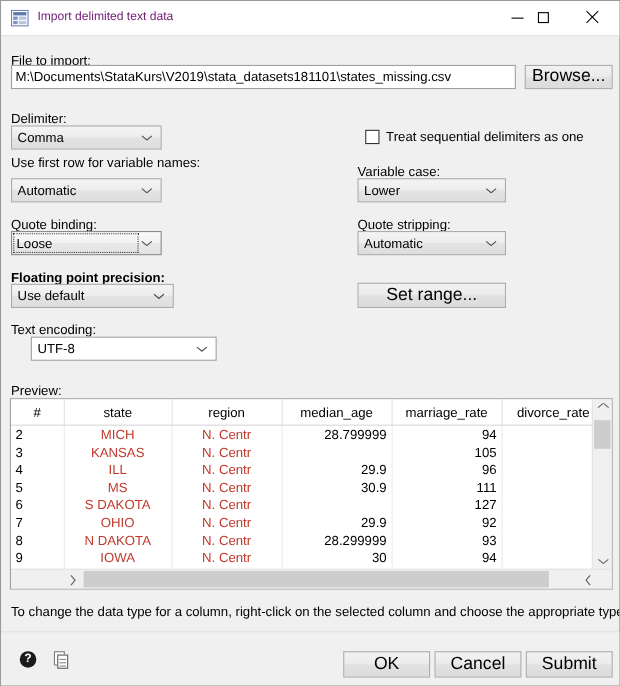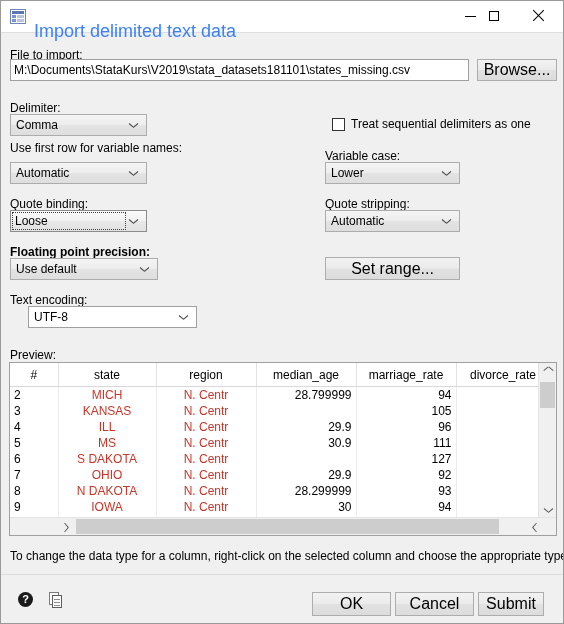--- a/index.html
+++ b/index.html
@@ -43,23 +43,23 @@
     position: absolute; left: 1px; top: 1px;
     width: 12px; height: 3px; background: #5a77b0;
   }
   .title-icon .ti-l1 { position:absolute; left:1px; top:5px; width:4px; height:3px; background:#7d93c4; }
   .title-icon .ti-l2 { position:absolute; left:1px; top:9px; width:4px; height:3px; background:#7d93c4; }
   .title-icon .ti-r1 { position:absolute; left:6px; top:5px; width:7px; height:3px; background:#b9c6e0; }
   .title-icon .ti-r2 { position:absolute; left:6px; top:9px; width:7px; height:3px; background:#b9c6e0; }
 
   .title-text {
     position: absolute;
-    left: 33px; top: 20px;
-    font-size: 18px;
-    color: #3b82f6;
+    left: 33px; top: 8px;
+    font-size: 11px;
+    color: #701a75;
     white-space: nowrap;
   }
   .winbtn {
     position: absolute;
     top: 0;
     width: 46px; height: 30px;
     background: transparent;
     border: none;
     padding: 0;
     cursor: default;
@@ -606,16 +606,16 @@
         <span class="sheet-back"></span>
         <span class="sheet-front"></span>
         <span class="ln" style="top:7px;"></span>
         <span class="ln" style="top:10px;"></span>
         <span class="ln" style="top:13px;"></span>
       </span>
     </button>
 
     <button class="btn" style="left:311px; top:17px; width:79px; height:24px;">OK</button>
     <button class="btn" style="left:394px; top:17px; width:79px; height:24px;">Cancel</button>
-    <button class="btn" style="left:477px; top:17px; width:66px; height:24px;">Submit</button>
+    <button class="btn" style="left:477px; top:17px; width:79px; height:24px;">Submit</button>
   </div>
 
 </div>
 
 </body></html>

